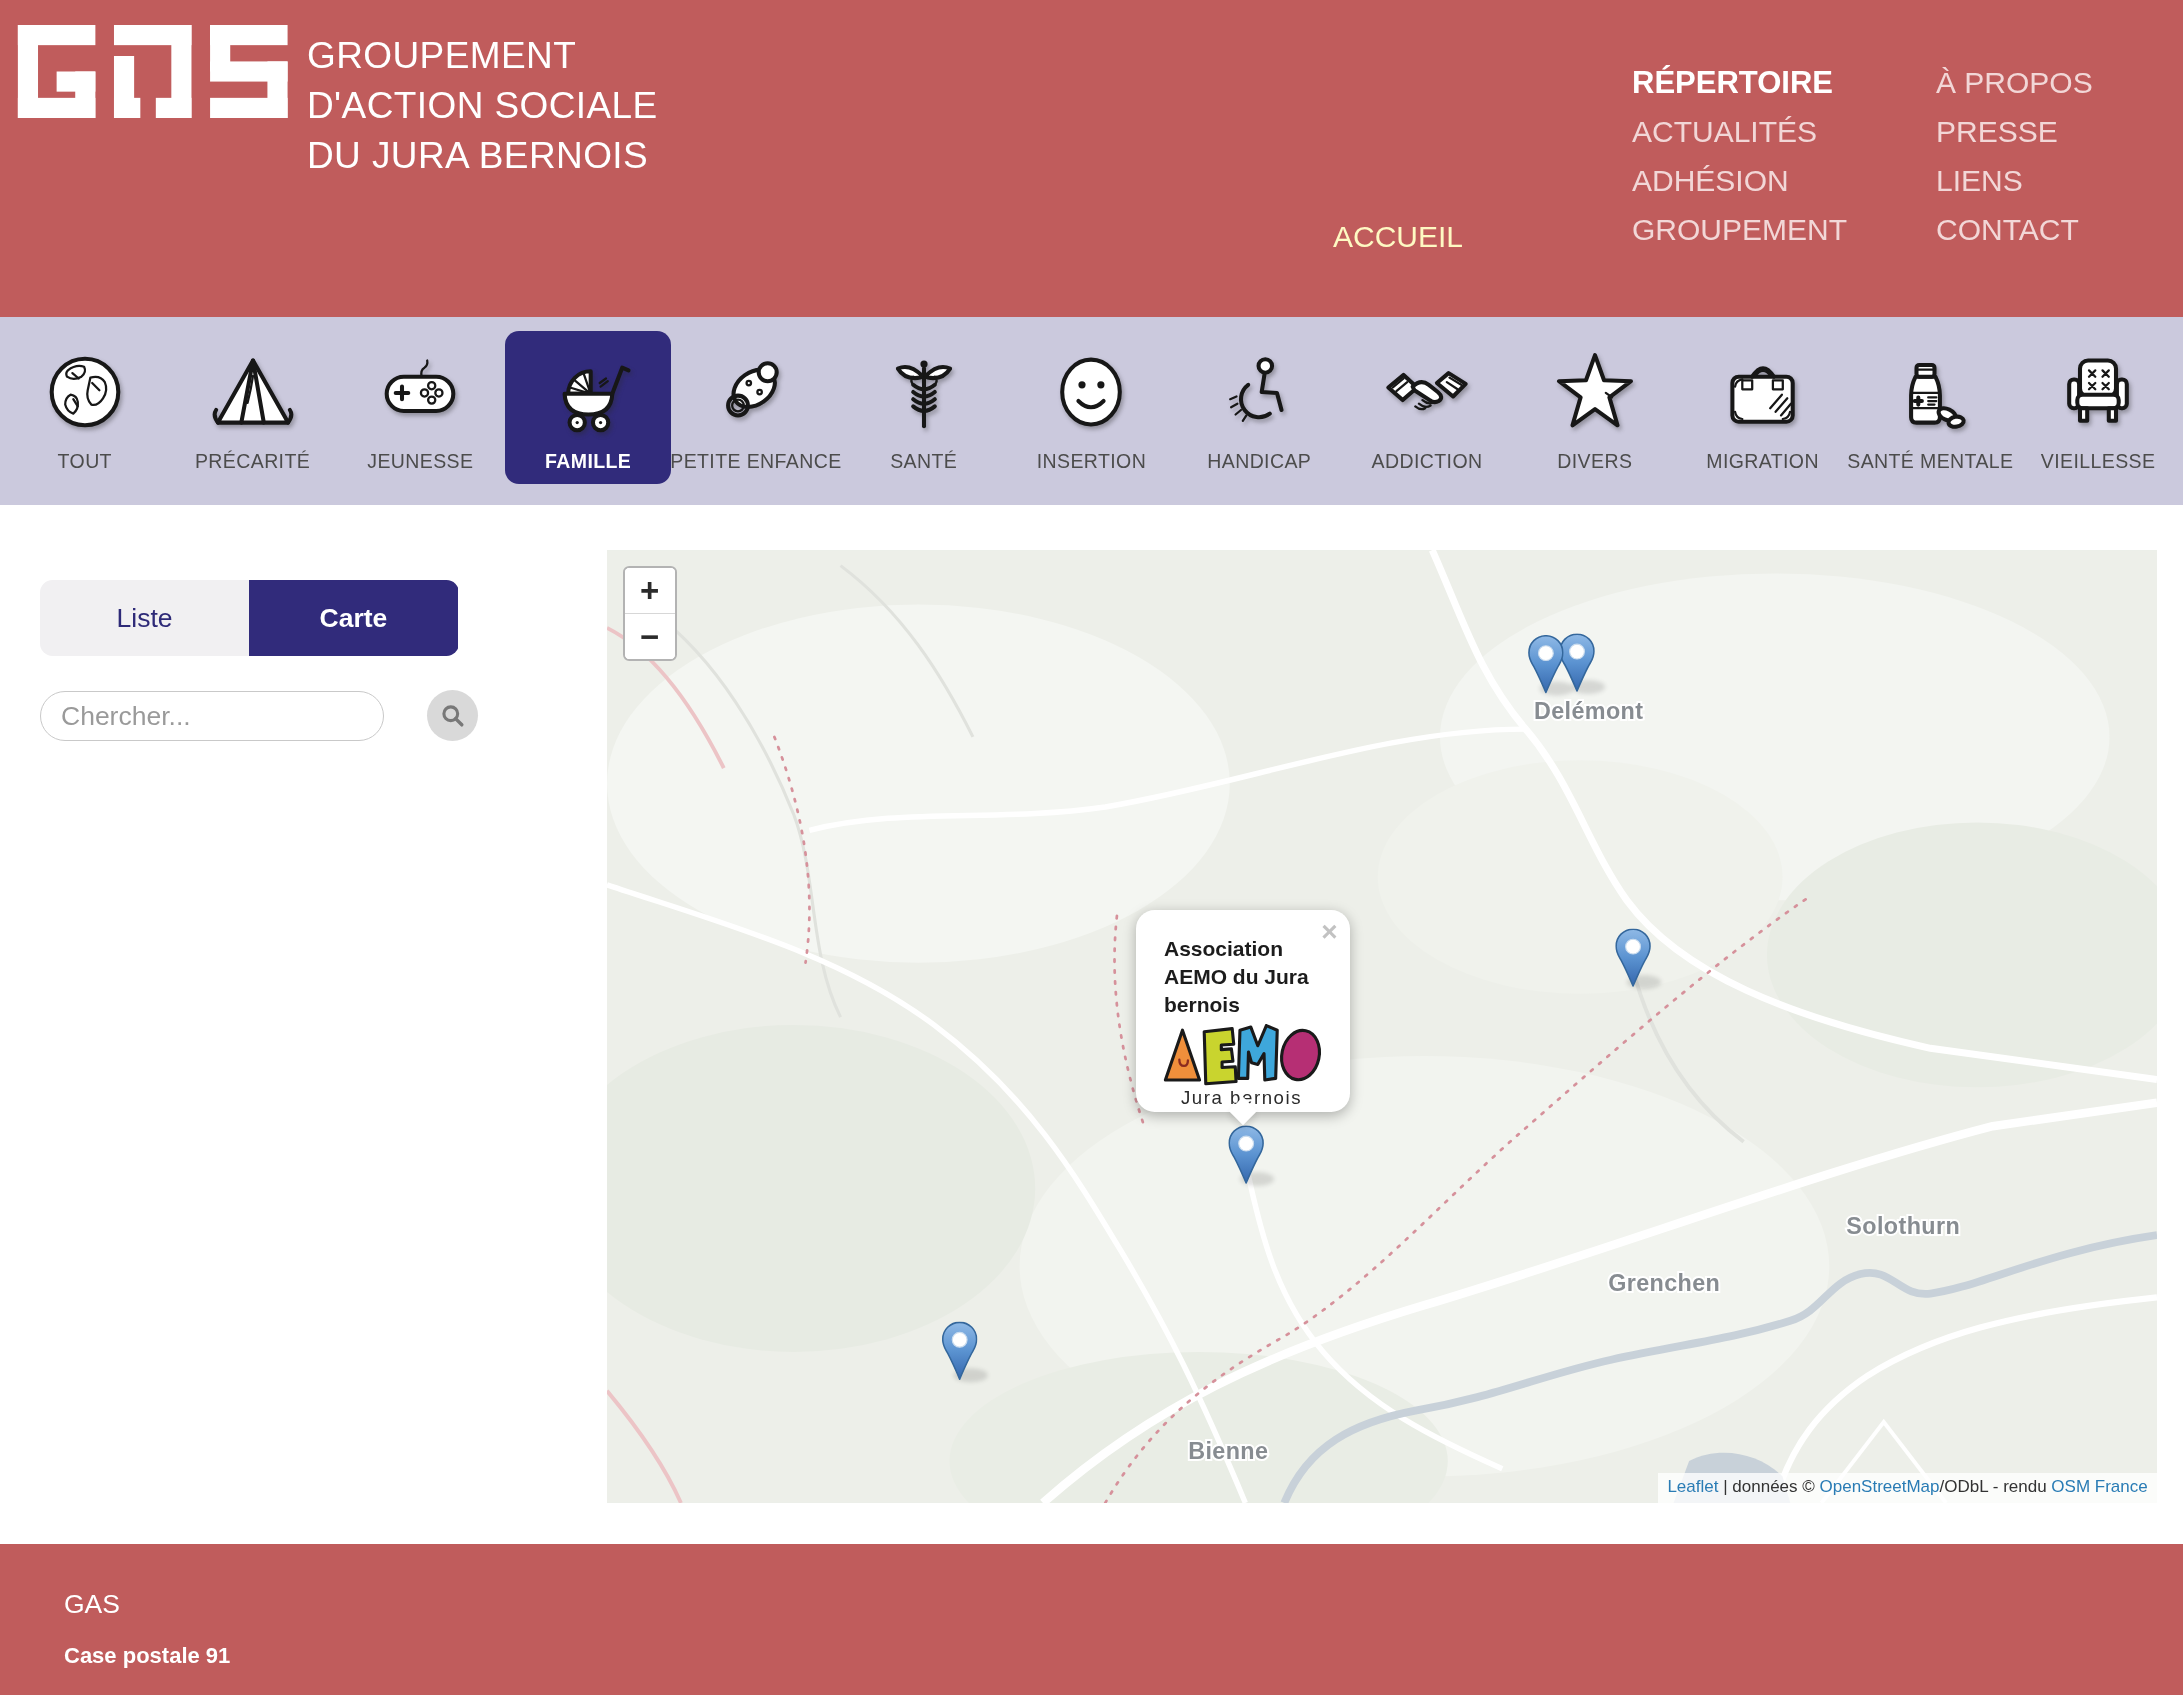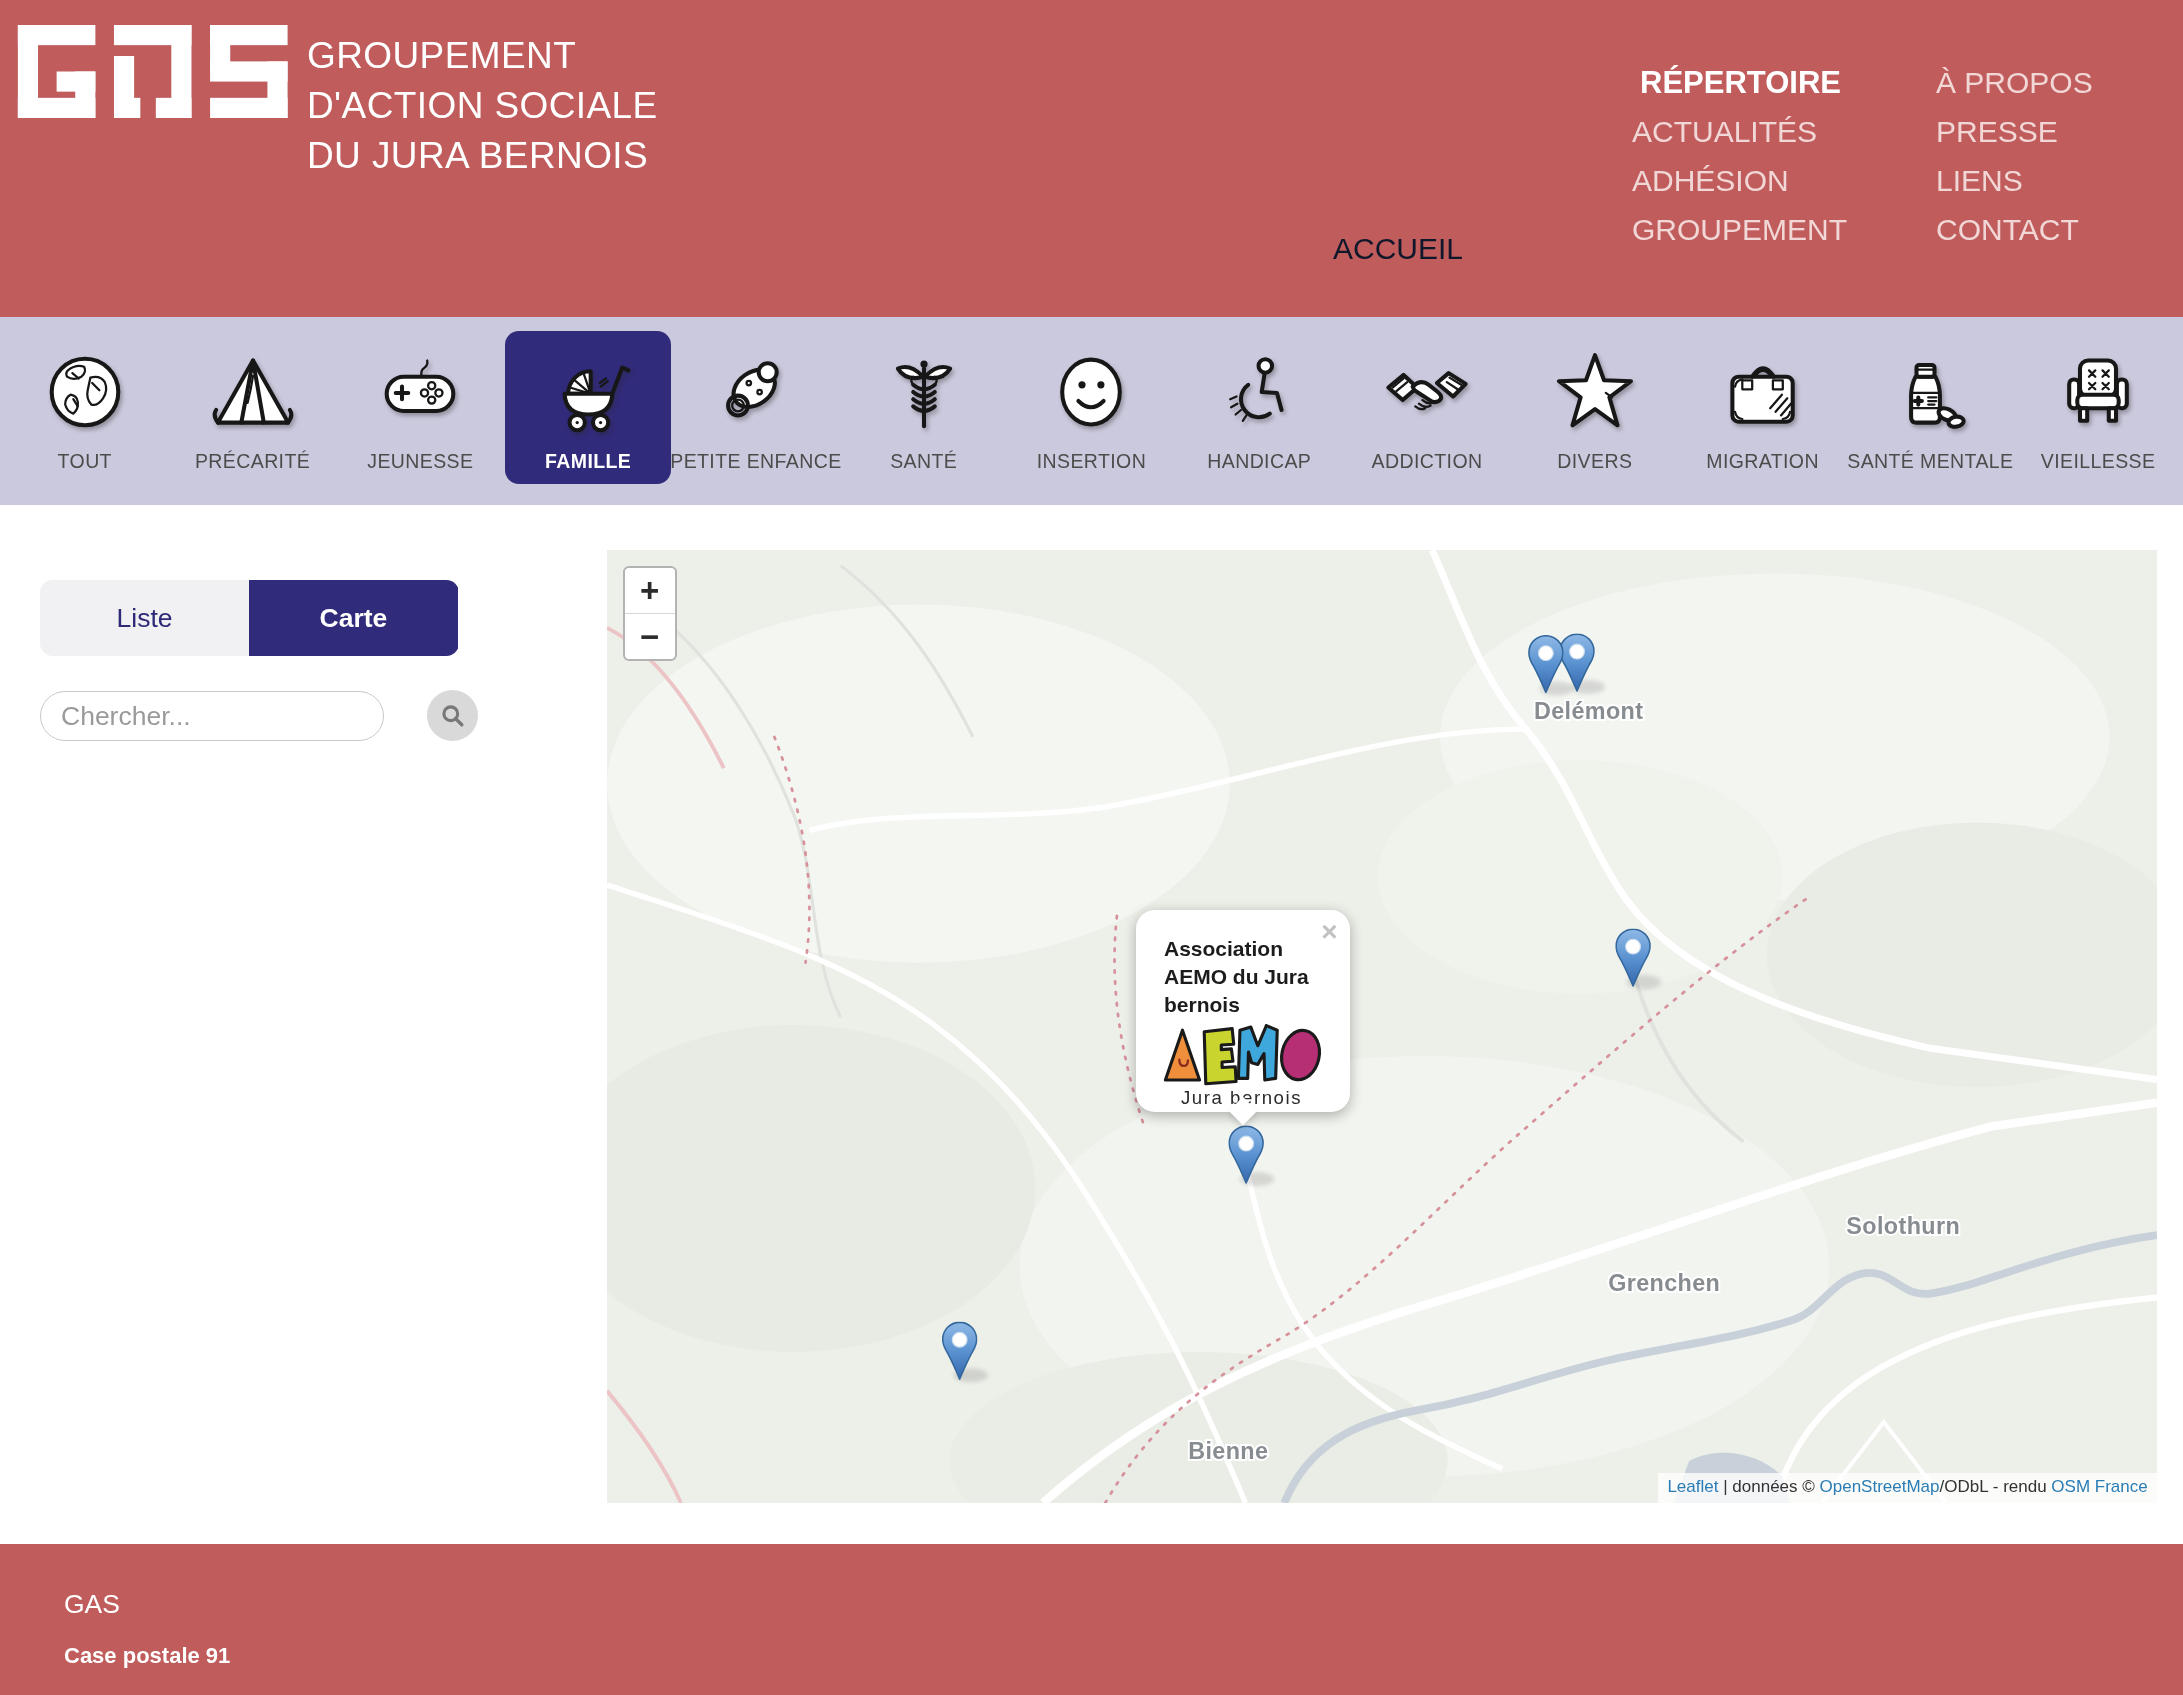--- a/index.html
+++ b/index.html
@@ -6,23 +6,23 @@
   body{width:2183px;height:1696px;position:relative;background:#ffffff;
        font-family:"Liberation Sans",sans-serif;overflow:hidden;}
 
   
   .header{position:absolute;top:0;left:0;width:2183px;height:317px;background:#c05c5c;}
   .logo-svg{position:absolute;left:17px;top:25px;width:273px;height:93px;cursor:pointer;}
   .org-title{position:absolute;left:307px;top:31px;color:#ffffff;font-size:37px;line-height:50px;
              letter-spacing:0.4px;font-stretch:condensed;white-space:nowrap;}
   .nav-col{position:absolute;top:58px;color:#f2d7d7;font-size:30px;font-stretch:condensed;}
   .nav-col div{height:49px;line-height:49px;white-space:nowrap;cursor:pointer;}
-  .nav-col div.active{color:#ffffff;font-weight:bold;font-size:31px;margin-left:8px;}
-  .nav-accueil{position:absolute;left:1333px;top:224px;height:49px;line-height:49px;
-               color:#0f172a;font-size:30px;cursor:pointer;font-stretch:condensed;}
+  .nav-col div.active{color:#ffffff;font-weight:bold;font-size:31px;}
+  .nav-accueil{position:absolute;left:1333px;top:212px;height:49px;line-height:49px;
+               color:#fef9c3;font-size:30px;cursor:pointer;font-stretch:condensed;}
   .nav-col2{left:1632px;}
   .nav-col3{left:1936px;}
 
   
   .catbar{position:absolute;top:317px;left:0;width:2183px;height:188px;background:#cbc9dd;
           display:flex;justify-content:space-evenly;align-items:flex-start;}
   .tile{width:166px;height:153px;margin-top:14px;display:flex;flex-direction:column;
         align-items:center;border-radius:14px;cursor:pointer;}
   .tile.active{background:#312b7b;}
   .tile .icon-box{height:107px;display:flex;align-items:center;justify-content:center;margin-top:7.8px;}

